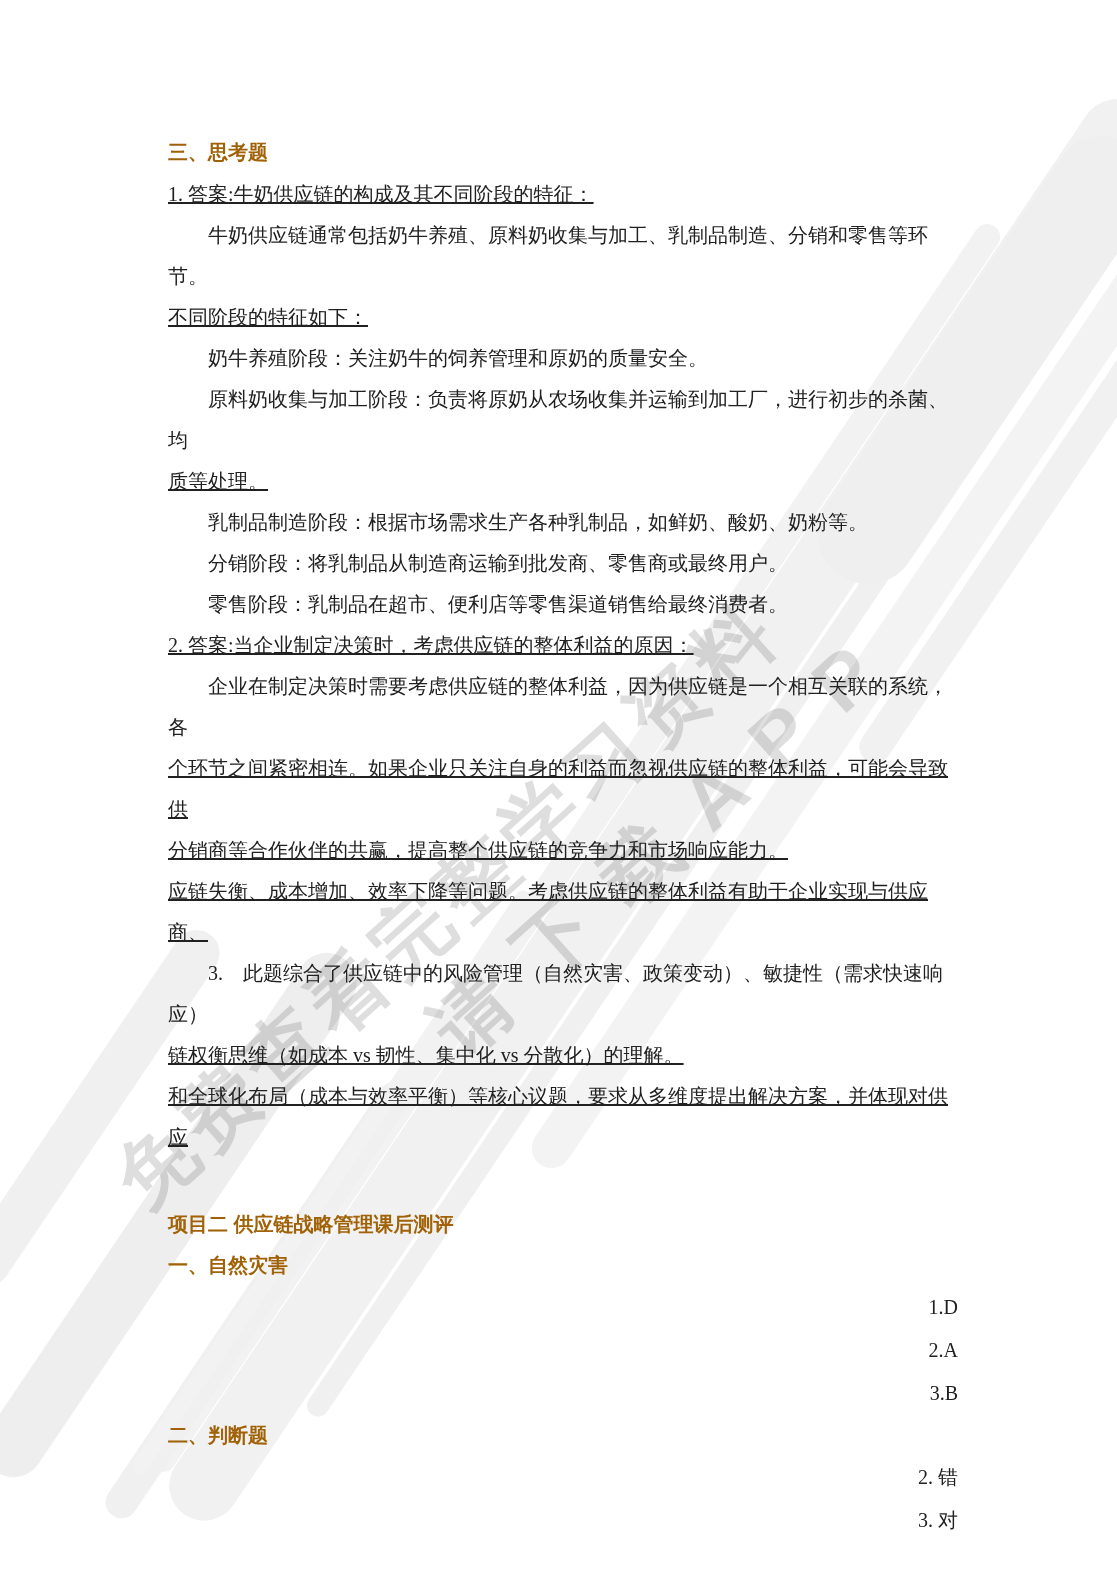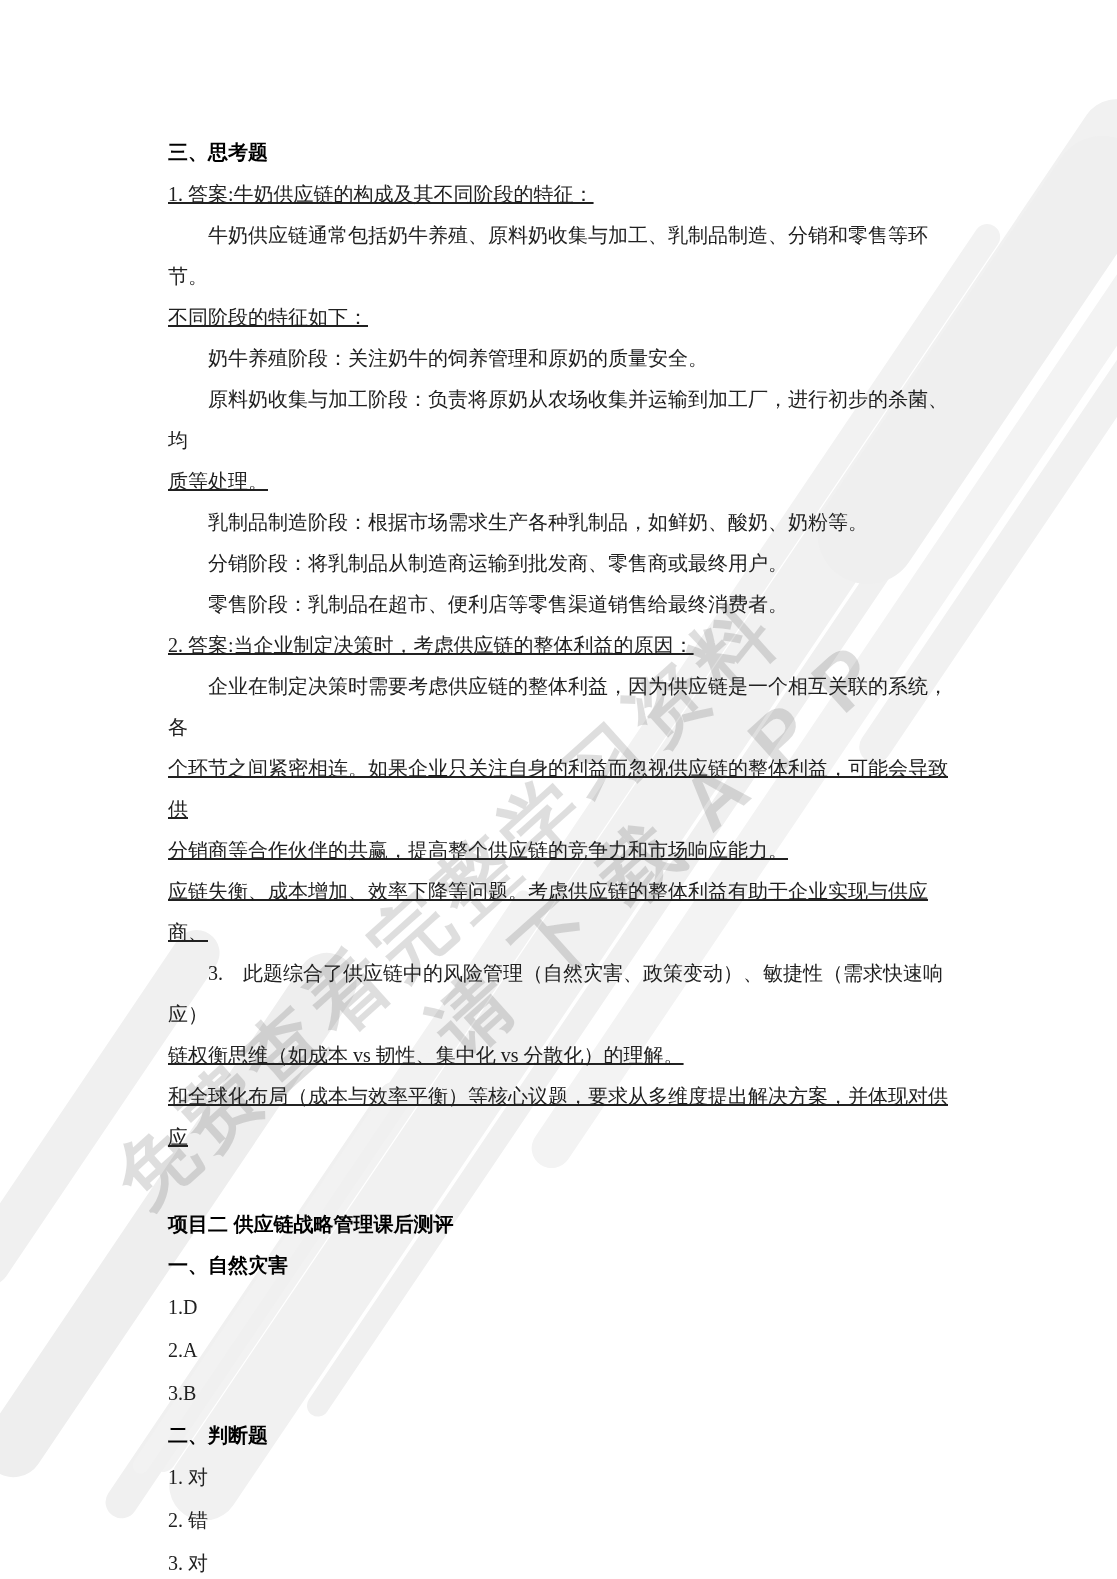--- a/index.html
+++ b/index.html
@@ -20,26 +20,26 @@
     font-weight:700;white-space:nowrap;
     transform-origin:0 50%;
     transform:rotate(-42deg);
     color:rgba(0,0,0,0.13);
     user-select:none;
   }
   
   .content{position:absolute;left:168px;top:130px;width:790px;z-index:3;font-size:20px;}
   .h{
     font-family:"Liberation Sans","DejaVu Sans",sans-serif;
-    font-weight:700;line-height:41px;color:#000000;
+    font-weight:700;line-height:41px;color:#a16207;
   }
   .h.first{line-height:44px;}
   .p{line-height:41px;text-decoration:underline;}
   .pi{line-height:41px;text-indent:40px;}
-  .ans{line-height:43px;}
+  .ans{line-height:43px;text-align:right;}
   .gap{height:46px;}
 </style>
 </head>
 <body>
 
 <div class="page">
 
   <div class="wm-stripe" style="left:660px;top:810px;width:1700px;height:70px;background:#f1f1f1;transform:translate(-50%,-50%) rotate(-56deg);"></div>
   <div class="wm-stripe" style="left:748px;top:768px;width:1560px;height:22px;background:#f0f0f0;transform:translate(-50%,-50%) rotate(-56deg);"></div>
   <div class="wm-stripe" style="left:575px;top:848px;width:1500px;height:26px;background:#f2f2f2;transform:translate(-50%,-50%) rotate(-56deg);"></div>
@@ -75,19 +75,18 @@
     <div class="p">和全球化布局（成本与效率平衡）等核心议题，要求从多维度提出解决方案，并体现对供应</div>
 
     <div class="gap"></div>
 
     <div class="h">项目二 供应链战略管理课后测评</div>
     <div class="h">一、自然灾害</div>
     <div class="ans">1.D</div>
     <div class="ans">2.A</div>
     <div class="ans">3.B</div>
     <div class="h">二、判断题</div>
-    <div class="ans">1. 对</div>
     <div class="ans">2. 错</div>
     <div class="ans">3. 对</div>
 
   </div>
 
 </div>
 
 </body></html>

